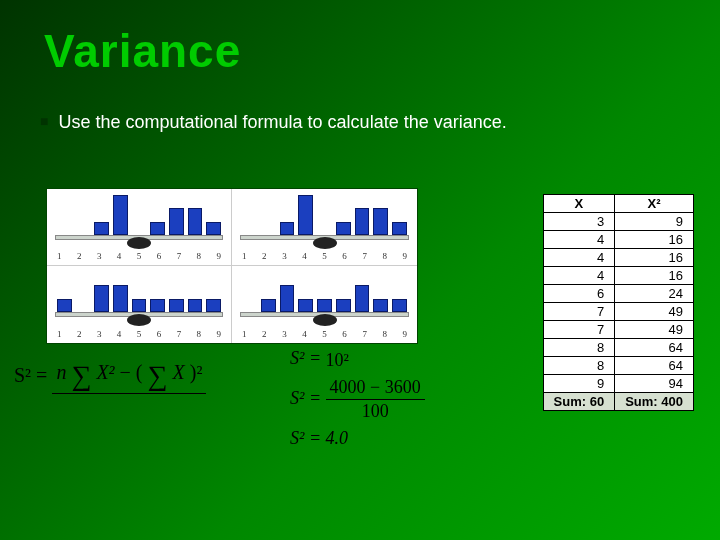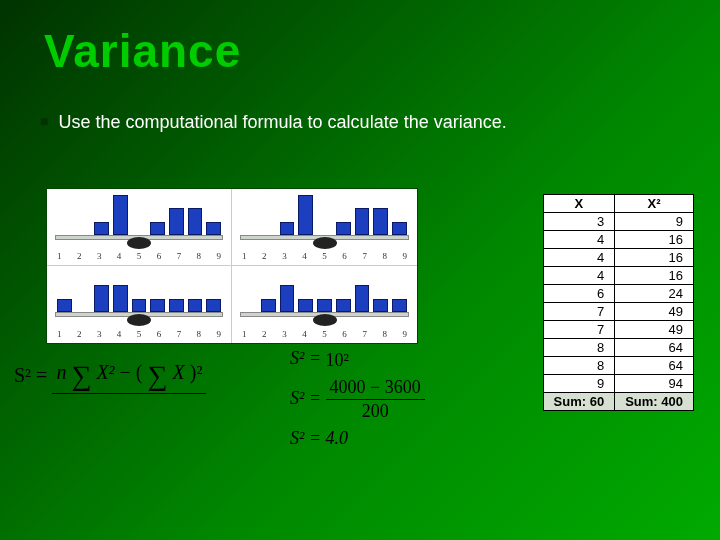--- a/index.html
+++ b/index.html
@@ -194,21 +194,21 @@
   </span>
 </div>
 
 <div class="formula-right">
   <div class="eqrow">
     <i>S² =</i>
     <span class="frac"><span class="den">10²</span></span>
   </div>
   <div class="eqrow">
     <i>S² =</i>
-    <span class="frac"><span class="num">4000 − 3600</span><span class="den">200</span></span>
+    <span class="frac"><span class="num">4000 − 3600</span><span class="den">100</span></span>
   </div>
   <div class="eqrow"><i>S² = 4.0</i></div>
 </div>
 
 <table class="xt">
   <thead>
       <tr>
     <th>X</th>
     <th>X²</th>
   </tr>

